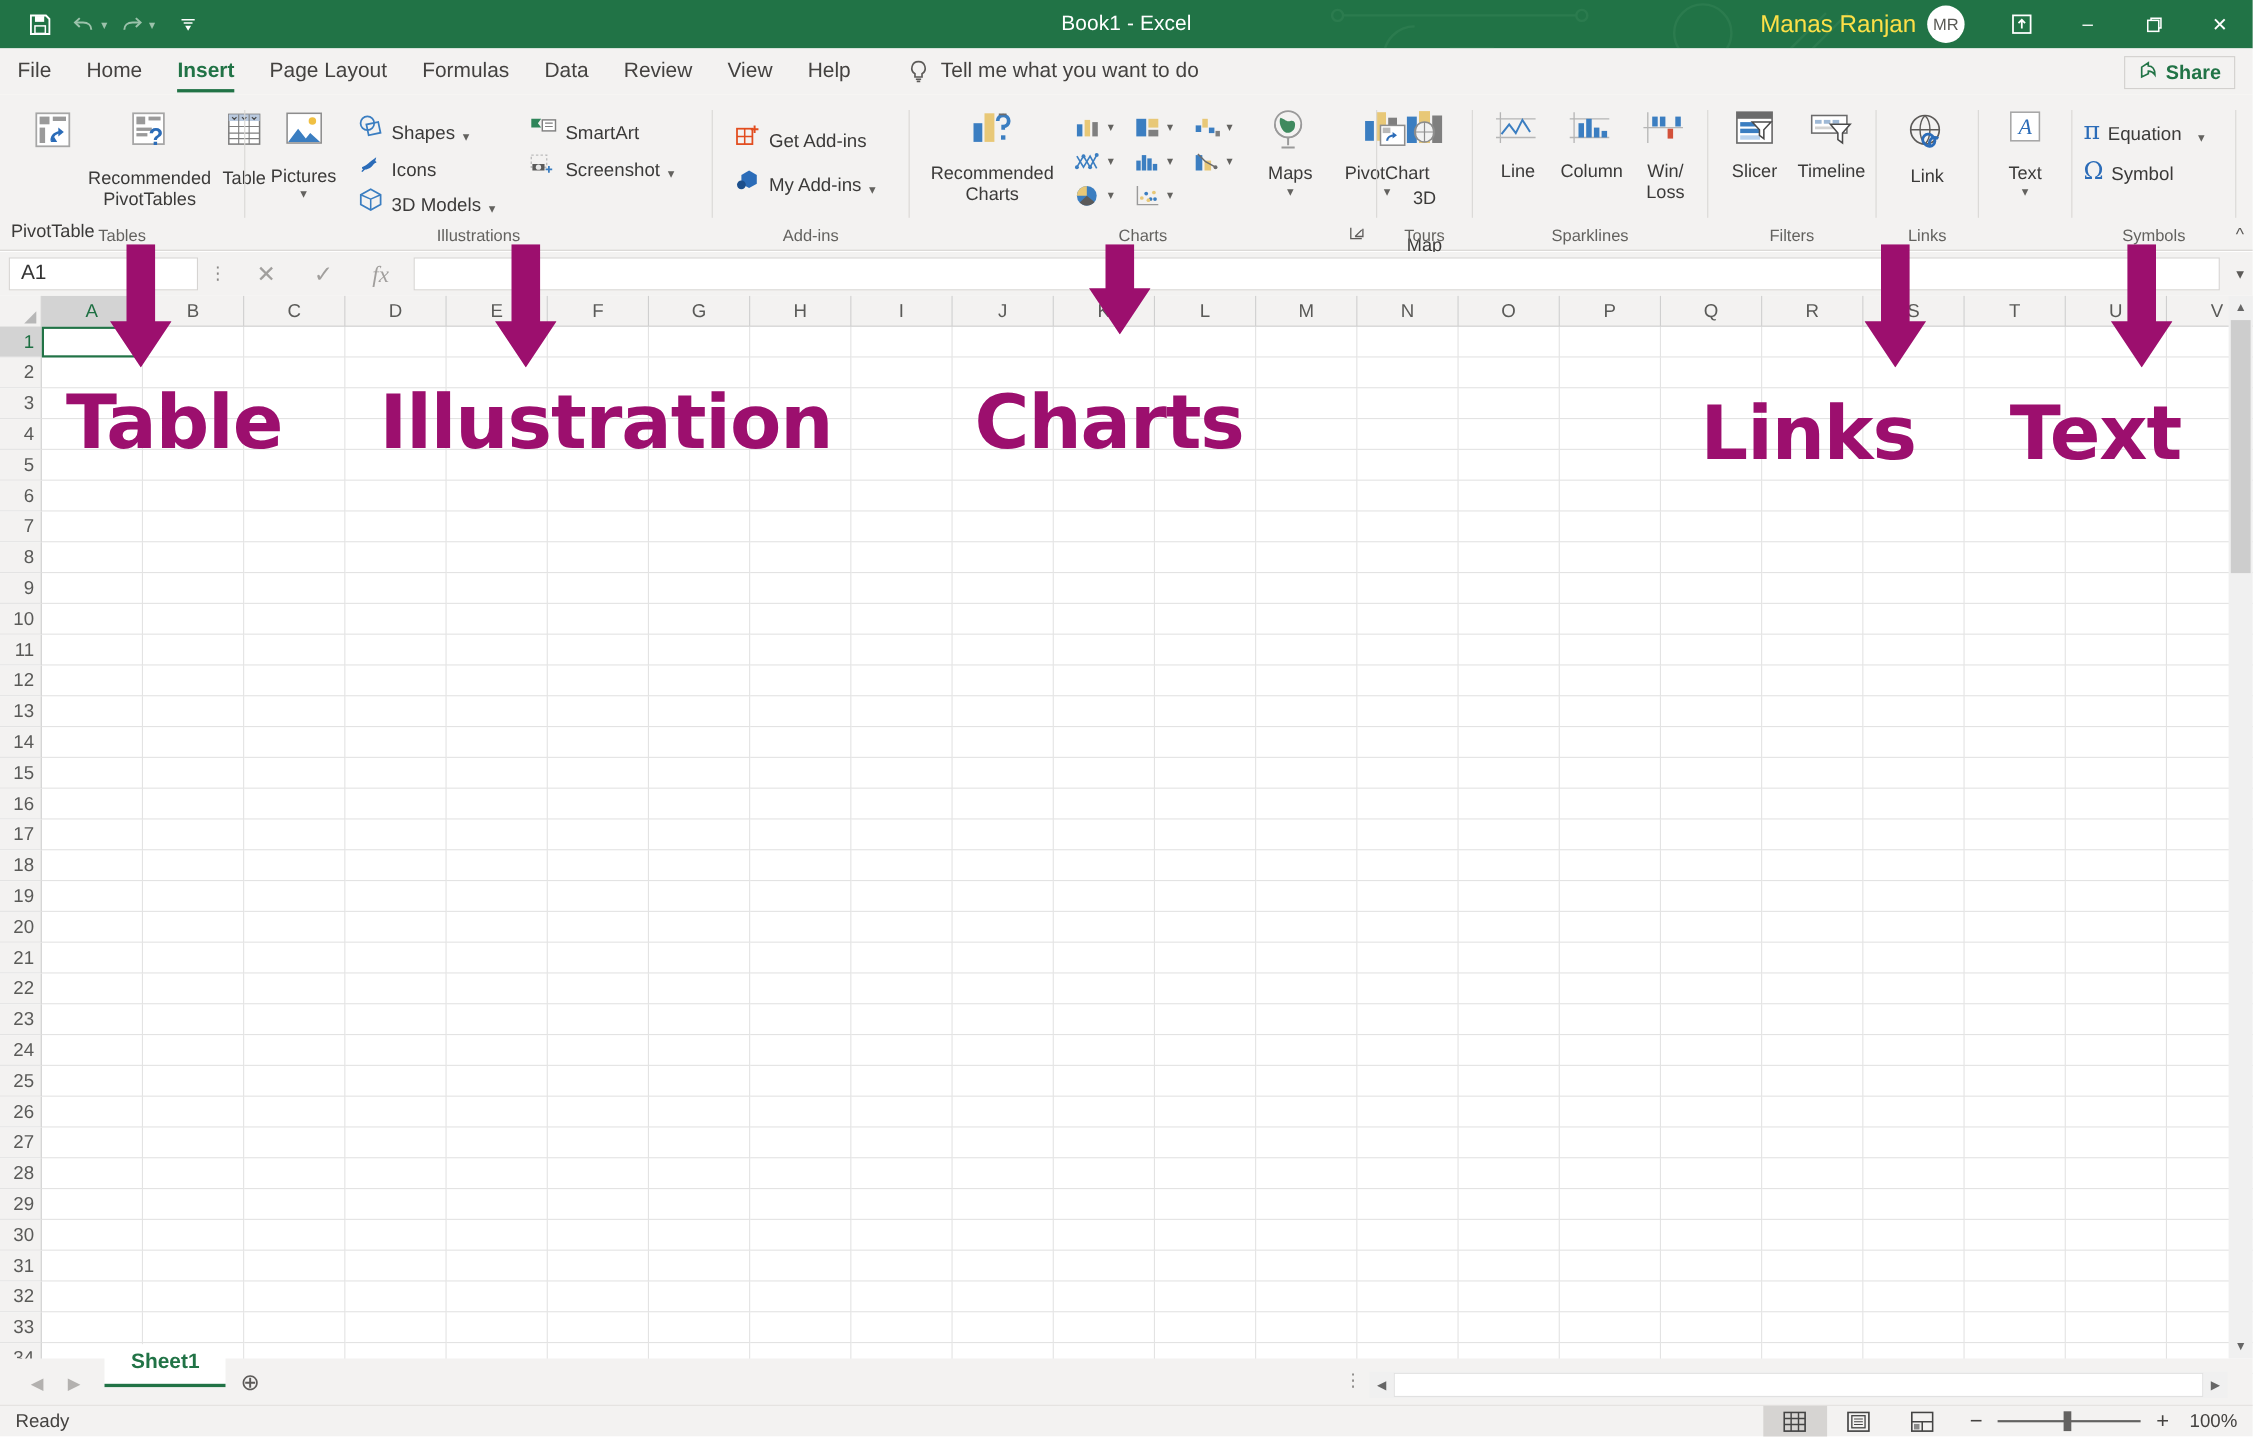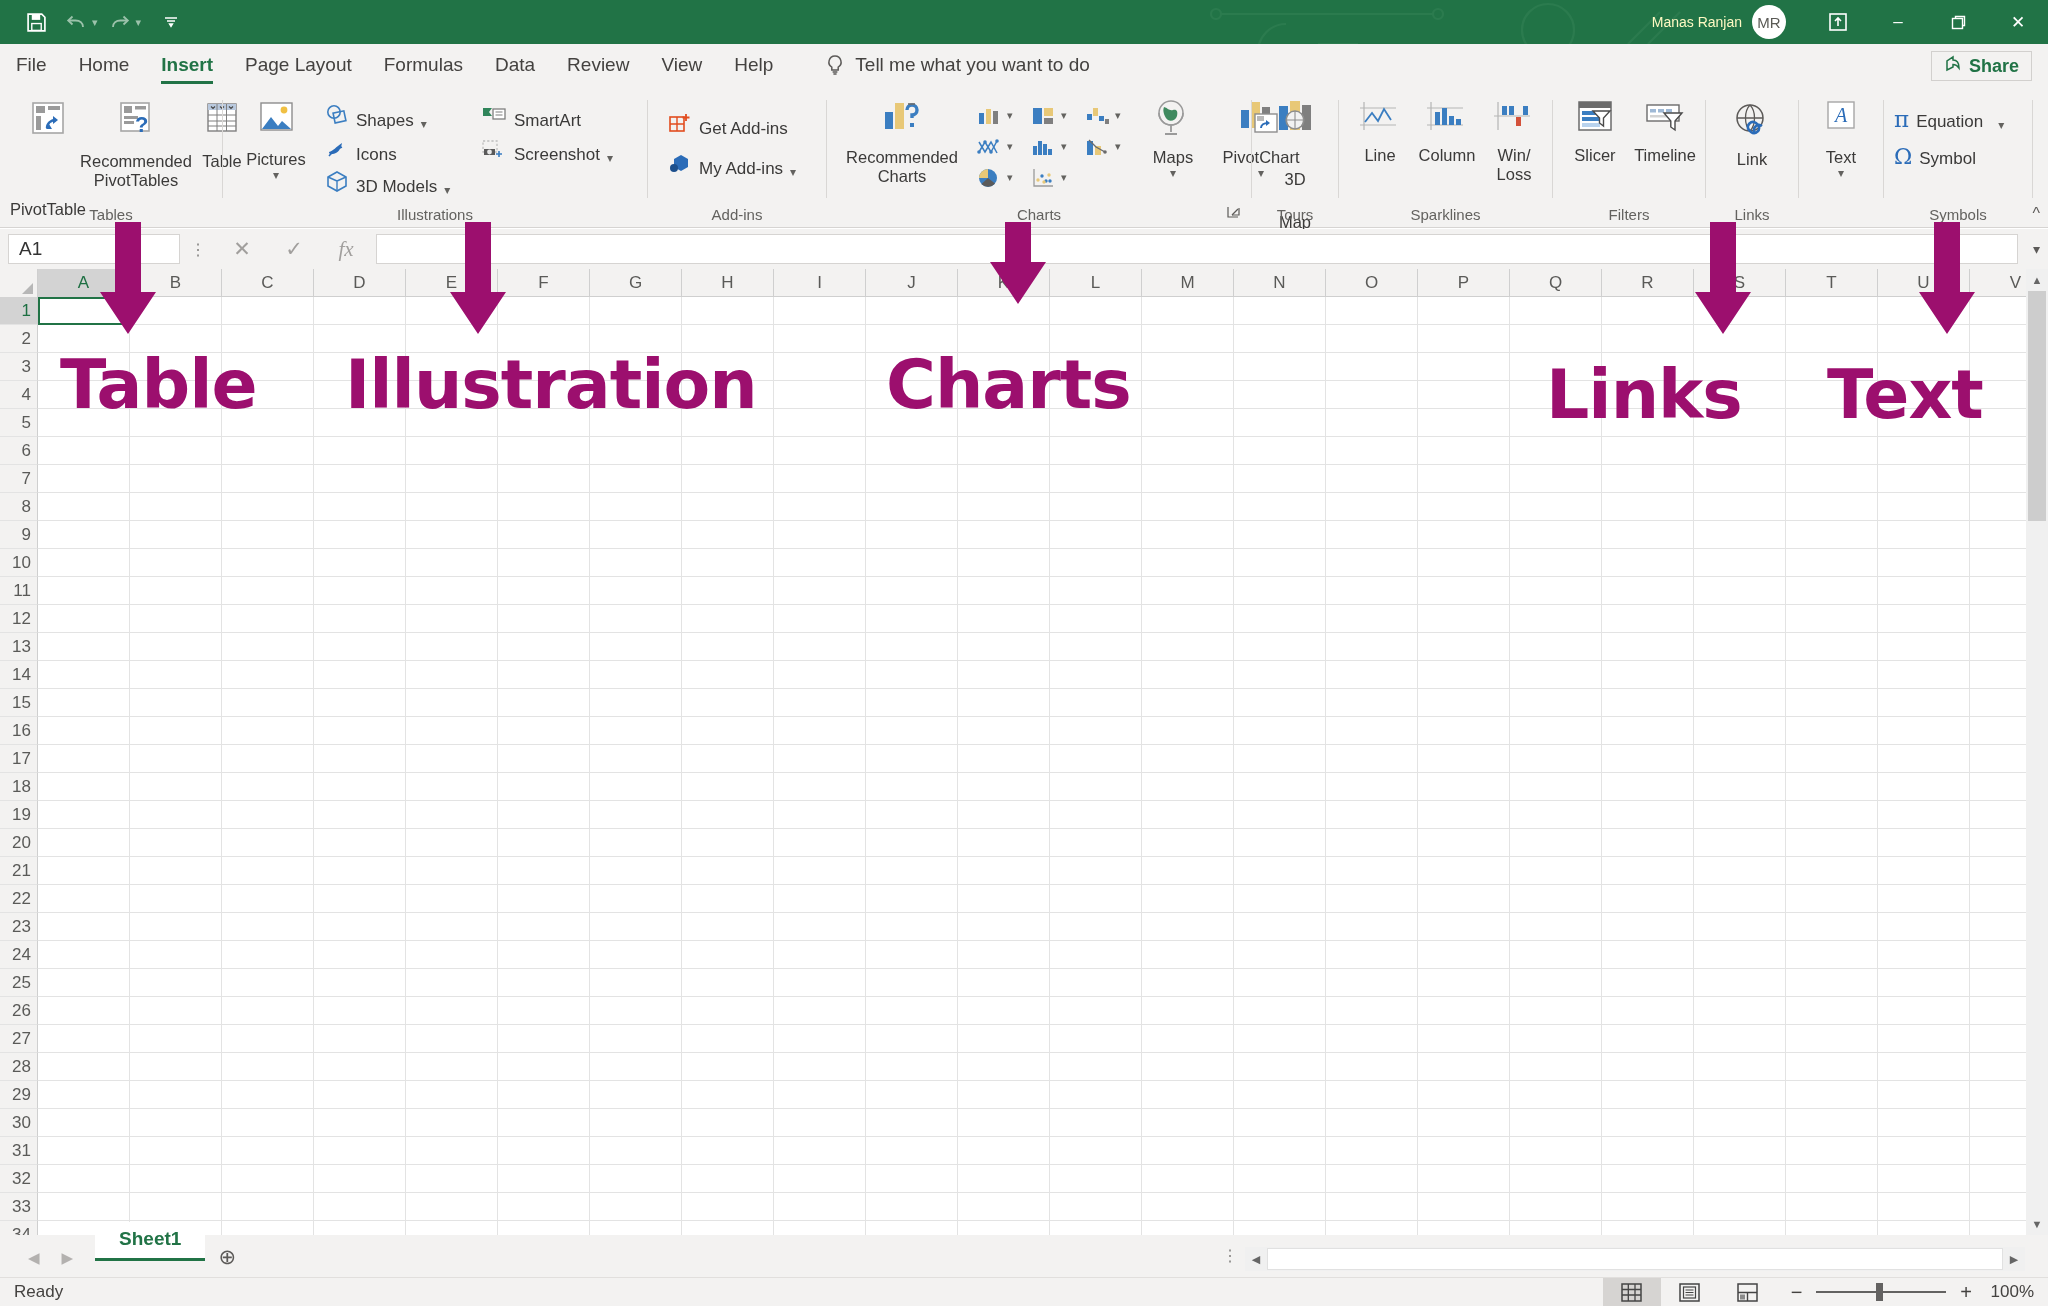--- a/index.html
+++ b/index.html
@@ -24,21 +24,21 @@
   .qat-caret { font-size: 11px; color: #9cc2ab; margin-left: -6px; }
   .tb-title {
     position: absolute; left: 0; width: 2048px; text-align: center;
     color: #ffffff; font-size: 19px; letter-spacing: .1px;
     pointer-events: none;
   }
   .tb-right {
     position: absolute; right: 0; top: 0; height: 44px;
     display: flex; align-items: center; gap: 0;
   }
-  .tb-user { color: #fef9c3; font-size: 14px; padding-right: 10px; }
+  .tb-user { color: #fde047; font-size: 22px; padding-right: 10px; }
   .tb-avatar {
     width: 34px; height: 34px; border-radius: 50%;
     background: #ffffff; color: #5a5a55; font-size: 15px;
     display: flex; align-items: center; justify-content: center;
     margin-right: 22px;
   }
   .tb-icon {
     width: 60px; height: 44px; display: flex; align-items: center; justify-content: center;
     color: #ffffff; font-size: 17px;
   }
@@ -237,20 +237,21 @@
             <path d="M14.5 4.5l4.3 4-4.3 4" fill="none" stroke="#9cc2ab" stroke-width="1.8"></path>
           </svg>
       </div>
       <span class="qat-caret">▾</span>
       <div class="qat-btn" style="margin-left:8px;">
         <svg width="16" height="16" viewBox="0 0 16 16">
             <path d="M2 4h12M4 7h8M6.5 10l1.5 2.5L9.5 10z" stroke="#fff" stroke-width="1.4" fill="#fff"></path>
           </svg>
       </div>
     </div>
+    <div class="tb-title">Book1  -  Excel</div>
 
     <div class="ribbon-decor">
       <svg width="560" height="44" viewBox="0 0 560 44">
         <g fill="none" stroke="#3f8a5f" stroke-width="2.2">
           <circle cx="58" cy="14" r="5"></circle>
             <circle cx="280" cy="14" r="5"></circle>
           <line x1="63" y1="14" x2="275" y2="14"></line>
           <circle cx="390" cy="30" r="26"></circle>
           <path d="M100 52a28 28 0 0 1 28-28"></path>
           <path d="M470 44l32-32M490 44l32-32"></path>

